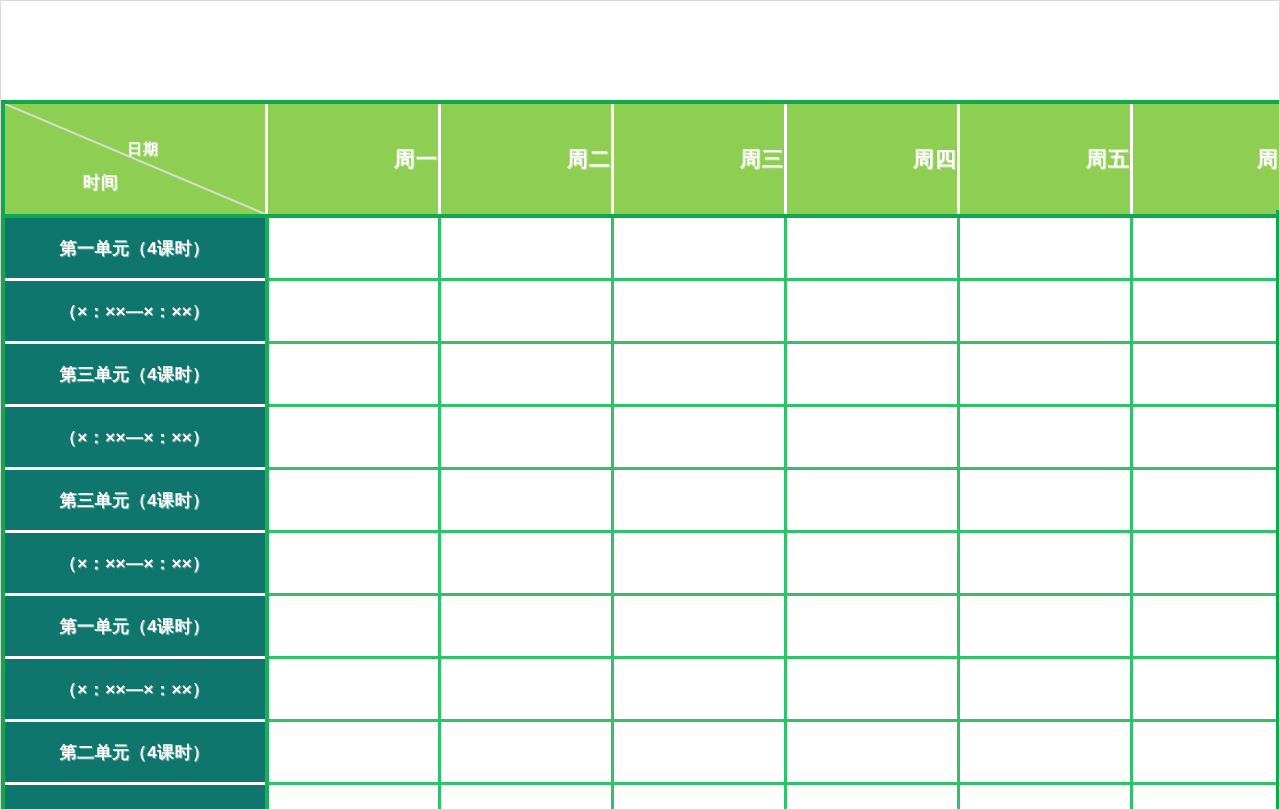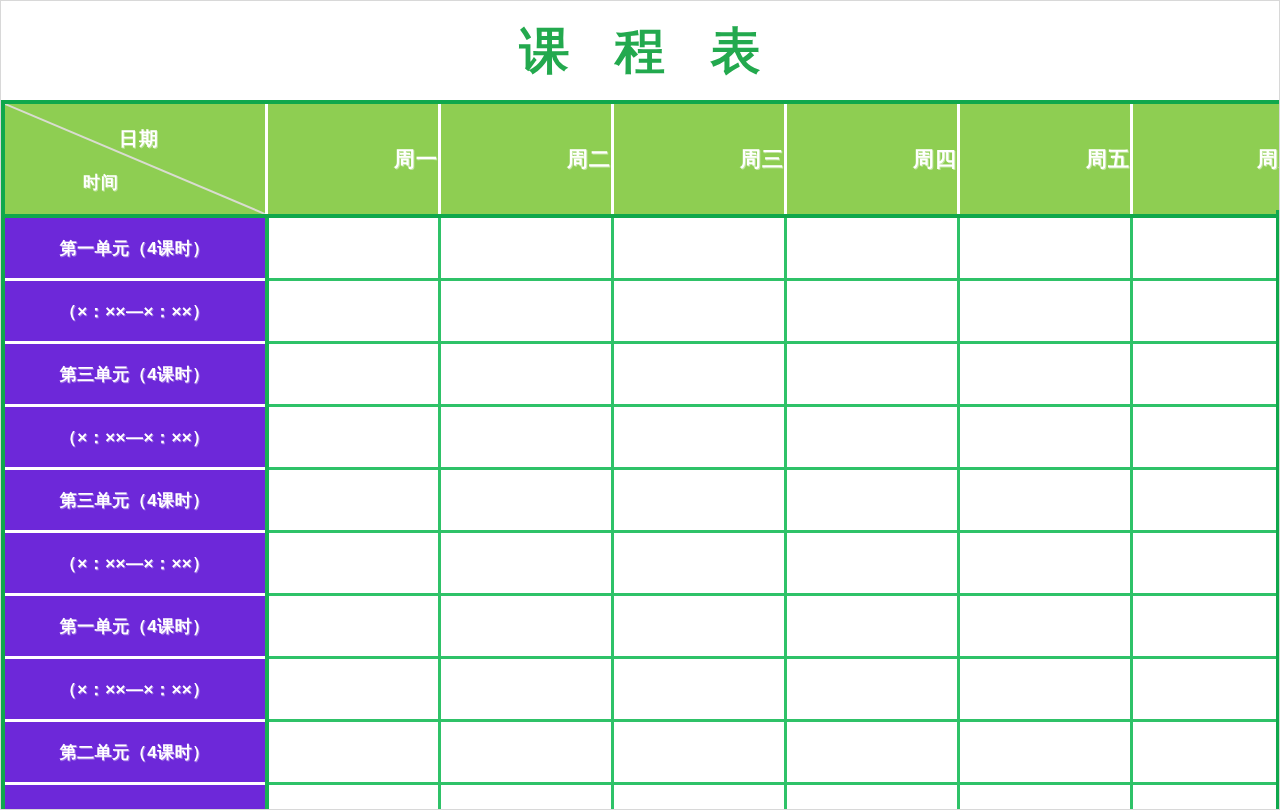--- a/index.html
+++ b/index.html
@@ -95,42 +95,42 @@
     position: absolute;
     left: 0;
     top: 0;
     width: 100%;
     height: 100%;
     pointer-events: none;
   }
   .corner-date {
     position: absolute;
     right: 106px;
-    top: 22px;
-    font-size: 19px;
+    top: 36px;
+    font-size: 15px;
     font-weight: bold;
     color: #ffffff;
     letter-spacing: 1px;
     text-shadow: 1px 1px 0 rgba(255,255,255,0.4);
   }
   .corner-time {
     position: absolute;
     left: 42px;
     bottom: 20px;
     font-size: 17px;
     font-weight: bold;
     color: #ffffff;
     letter-spacing: 1px;
     text-shadow: 1px 1px 0 rgba(255,255,255,0.4);
     margin-left: 36px;
   }
 
   
   .body-row td.rowlabel {
-    background: #6d28d9;
+    background: #0f766e;
     color: #ffffff;
     text-align: center;
     vertical-align: middle;
     font-size: 17px;
     font-weight: bold;
     letter-spacing: 0.5px;
     border-left: 4px solid #0FA84C;
     border-right: 4px solid #18B254;
     border-top: 3px solid #ffffff;
     border-bottom: 0;
@@ -165,23 +165,20 @@
     bottom: 0;
     width: 3px;
     background: #0FA84C;
   }
 </style>
 </head>
 <body>
 
 <div class="page">
 
-  <div class="title-band">
-    <div class="title-text">课 程 表</div>
-  </div>
 
   <table class="sched">
     <tbody>
 
       <tr class="hdr-row">
         <td class="corner" style="width:260px">
           <div class="corner-inner">
             <svg class="corner-diag" viewBox="0 0 260 110" preserveAspectRatio="none">
               <line x1="0" y1="0" x2="260" y2="110" stroke="#d9dcd0" stroke-width="2"></line>
             </svg>

